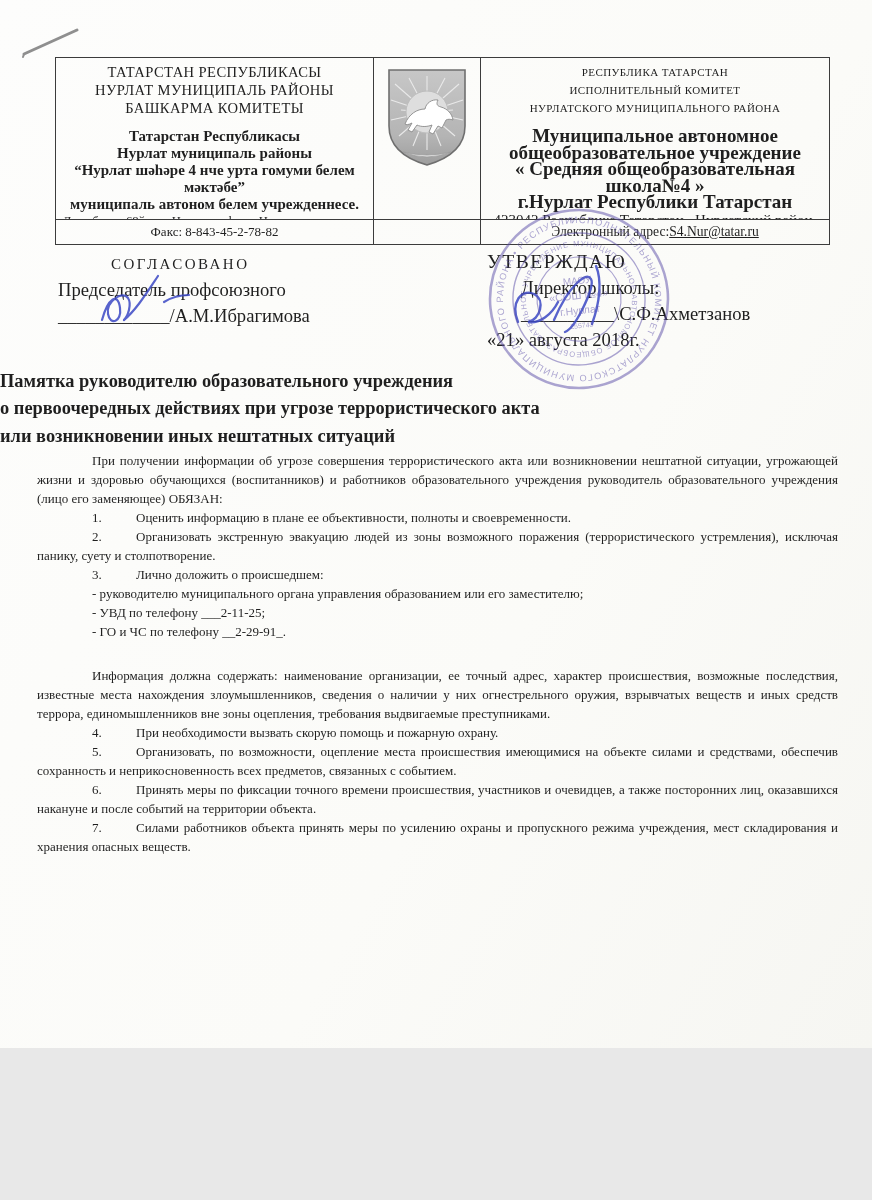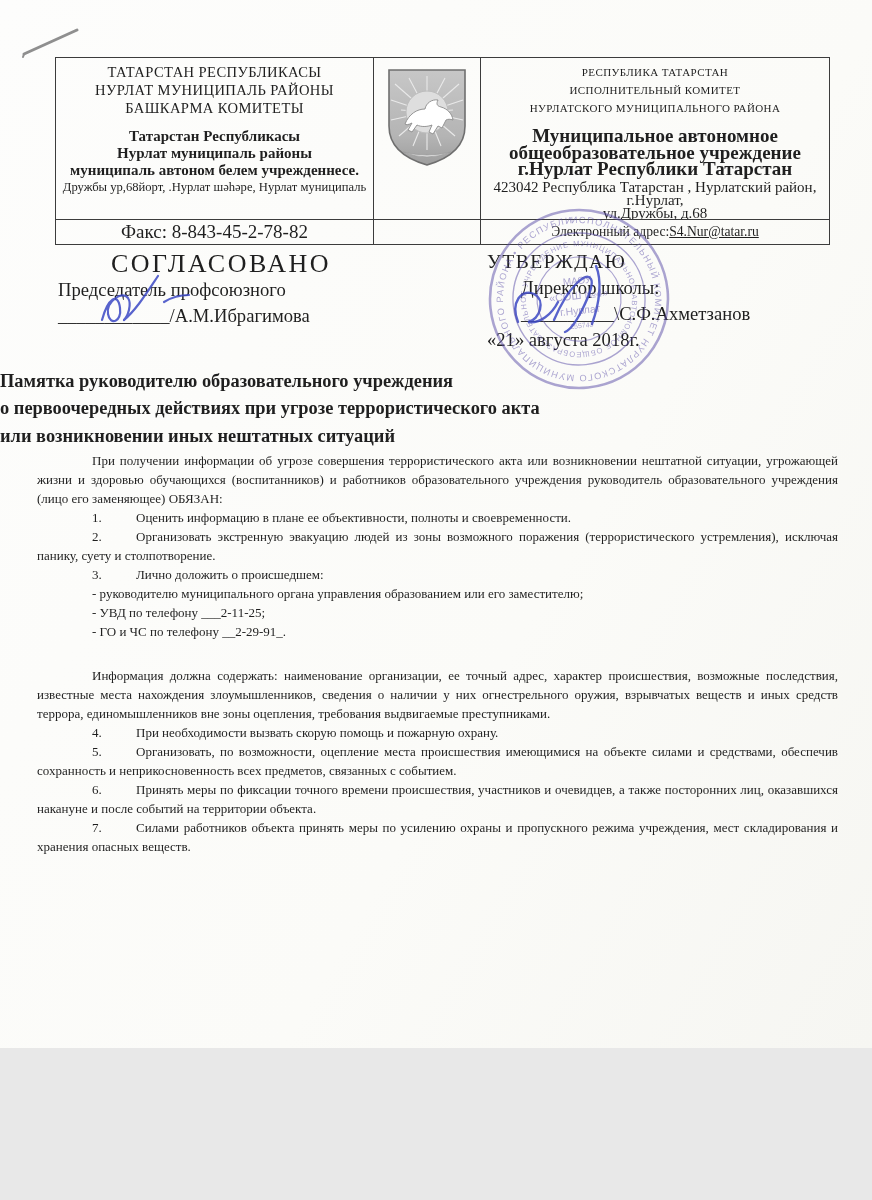--- a/index.html
+++ b/index.html
@@ -14,27 +14,27 @@
   .hdr .frow{border-top:1.6px solid #3c3c3c;display:flex;align-items:center;justify-content:center;}
   .h-caps div{font-size:14.6px;line-height:18px;letter-spacing:.4px;}
   .h-bold div{font-weight:bold;font-size:15px;line-height:17px;}
   .h-small div{font-size:12.6px;line-height:11.8px;}
   .h-caps{margin-top:5px;}
   .h-bold{margin-top:11px;}
   .h-small{margin-top:3px;}
   .c-right .h-caps div{font-size:11px;}
   .c-right .h-bold div{font-size:19px;line-height:16.5px;}
   .c-right .h-small div{font-size:15px;line-height:13px;}
-  .fax{font-size:19px;}
+  .fax{font-size:13px;}
   .email{font-size:13.6px;}
   .u{text-decoration:underline;}
   .emblem-wrap{padding-top:10px;display:flex;justify-content:center;}
   
   .agreed{position:absolute;left:58px;top:251px;width:380px;font-size:18.6px;line-height:26px;}
-  .agreed .ttl{font-size:26px;letter-spacing:2.5px;padding-left:53px;}
+  .agreed .ttl{font-size:15px;letter-spacing:2.5px;padding-left:53px;}
   .approved{position:absolute;left:487px;top:249px;width:380px;font-size:18.6px;line-height:26px;}
   .approved .ttl{font-size:19.5px;letter-spacing:1.5px;}
   .approved .ind{padding-left:34px;}
   .sigline{white-space:pre;}
   
   .stamp{position:absolute;left:486px;top:206px;width:186px;height:186px;opacity:.5;
          transform:rotate(-6deg);pointer-events:none;z-index:3;}
   
   .penmark{position:absolute;left:20px;top:24px;z-index:2;}
   .sig1{position:absolute;left:92px;top:266px;z-index:2;}
@@ -63,20 +63,21 @@
 
     <div class="cell c-left">
       <div class="h-caps">
           <div>ТАТАРСТАН  РЕСПУБЛИКАСЫ</div>
           <div>НУРЛАТ МУНИЦИПАЛЬ РАЙОНЫ</div>
           <div>БАШКАРМА КОМИТЕТЫ</div>
         </div>
       <div class="h-bold">
           <div>Татарстан Республикасы</div>
           <div>Нурлат муниципаль районы</div>
+          <div>“Нурлат шәһәре 4 нче урта гомуми белем мәктәбе”</div>
           <div>муниципаль автоном  белем  учрежденнесе.</div>
         </div>
       <div class="h-small">
           <div>Дружбы ур,68йорт, .Нурлат шәһәре, Нурлат муниципаль</div>
         </div>
     </div>
 
     <div class="cell mid emblem-wrap">
       <svg width="84" height="100" viewBox="0 0 84 100">
         <defs>
@@ -113,20 +114,21 @@
 
     <div class="cell c-right">
       <div class="h-caps">
           <div>РЕСПУБЛИКА  ТАТАРСТАН</div>
           <div>ИСПОЛНИТЕЛЬНЫЙ КОМИТЕТ</div>
           <div>НУРЛАТСКОГО МУНИЦИПАЛЬНОГО РАЙОНА</div>
         </div>
       <div class="h-bold">
           <div>Муниципальное  автономное</div>
           <div>общеобразовательное  учреждение</div>
+          <div>« Средняя  общеобразовательная  школа№4 »</div>
           <div>г.Нурлат Республики Татарстан</div>
         </div>
       <div class="h-small">
           <div>423042  Республика Татарстан , Нурлатский район,    г.Нурлат,</div>
           <div>ул.Дружбы, д.68</div>
         </div>
     </div>
 
     <div class="cell frow fax">
       <span>Факс: 8-843-45-2-78-82</span>

